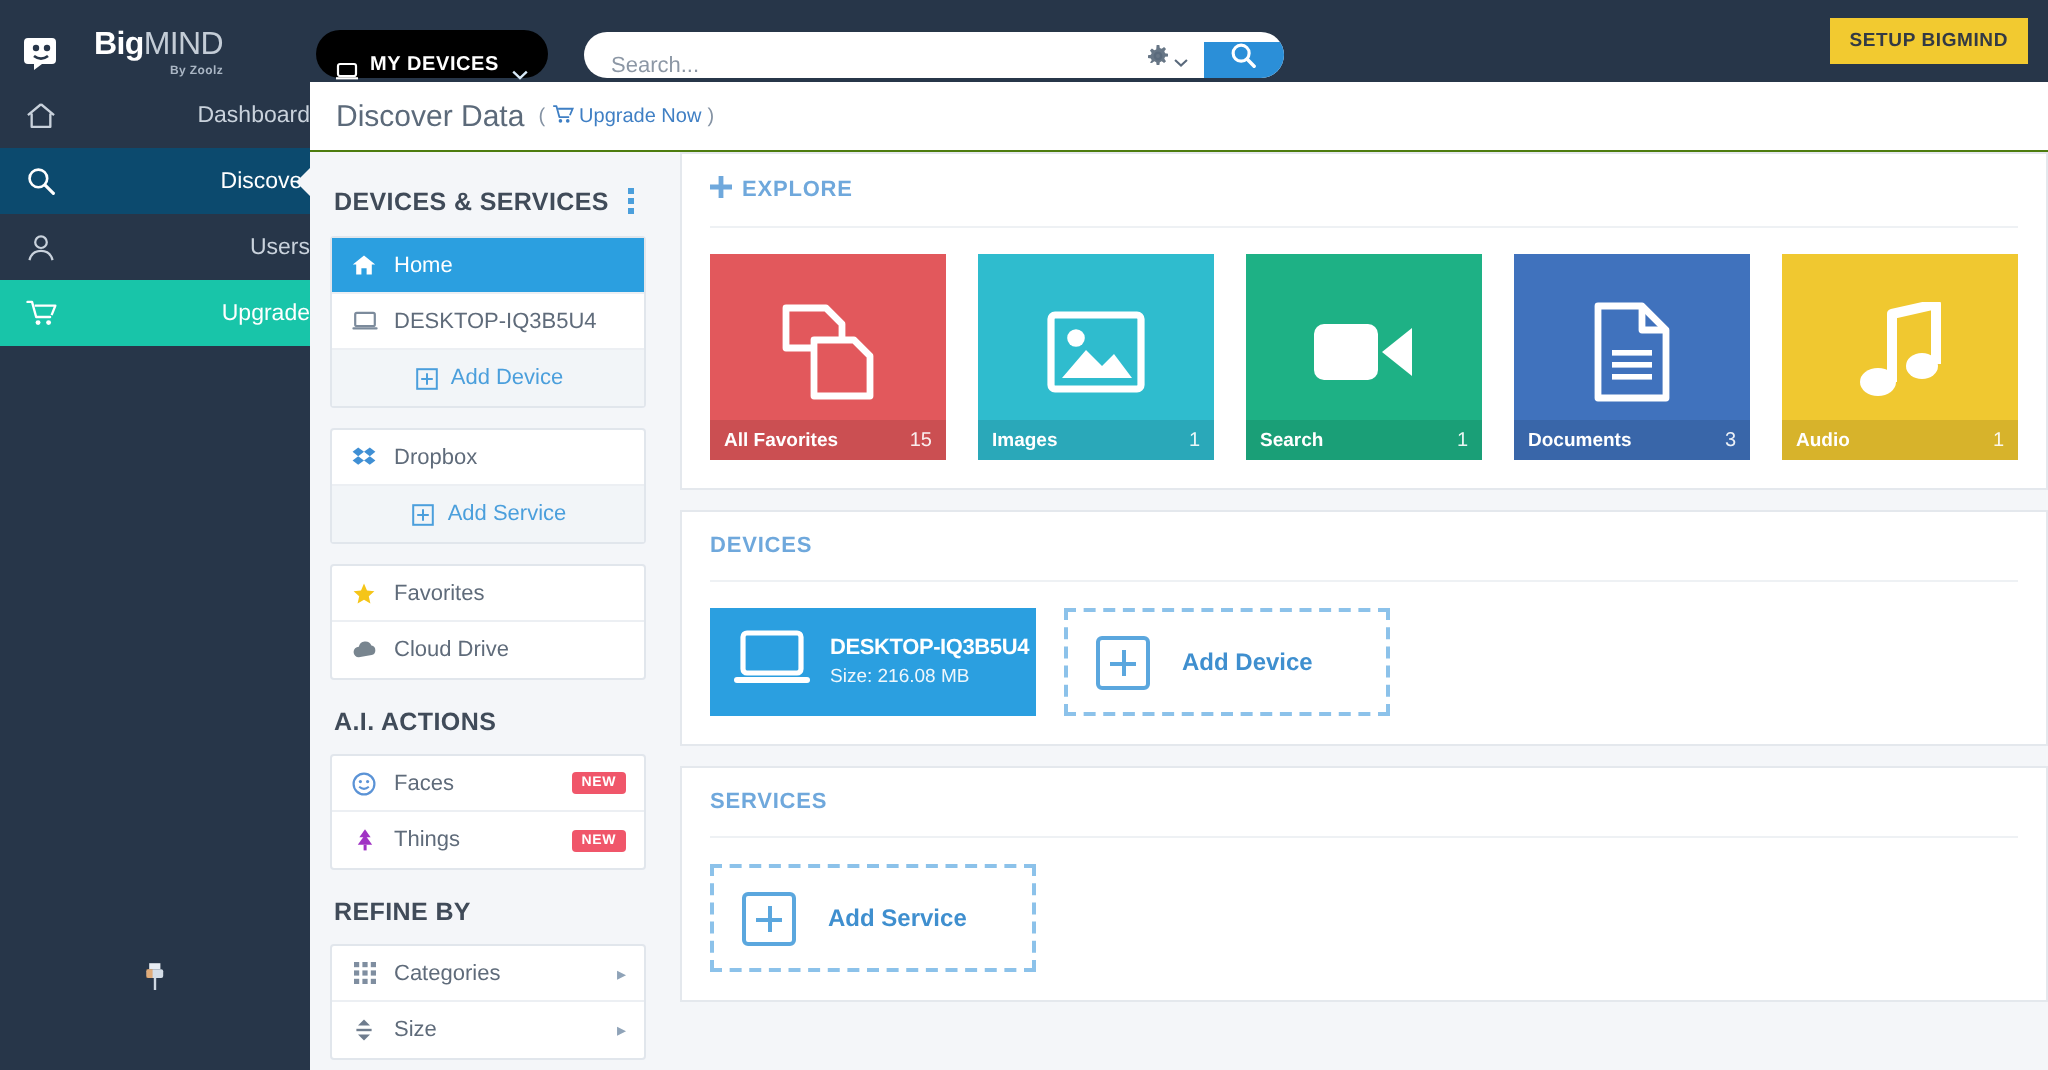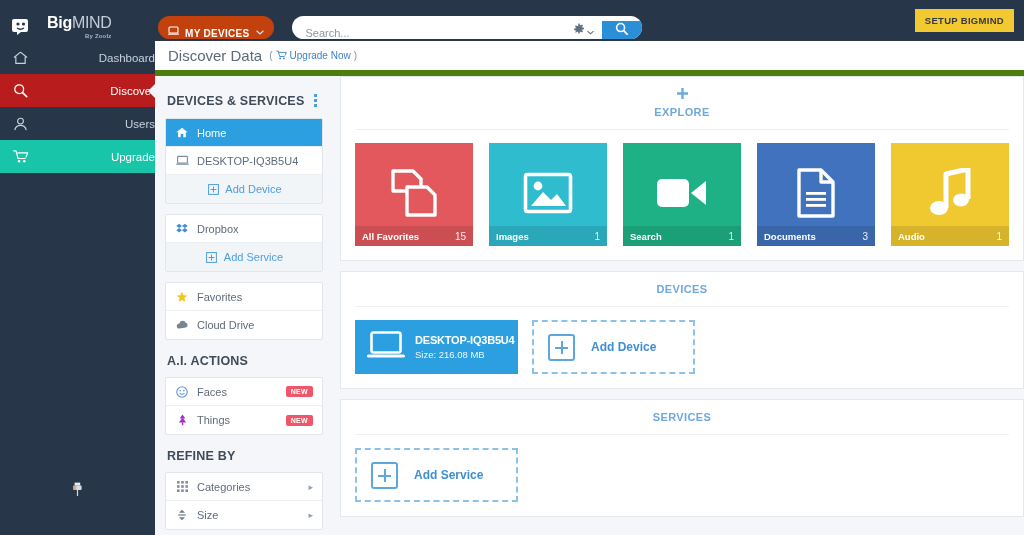--- a/index.html
+++ b/index.html
@@ -22,23 +22,23 @@
   }
   .logo-mark {
     width: 30px; height: 22px; position: relative;
   }
   .logo-text { display: flex; flex-direction: column; line-height: 1; }
   .logo-main { font-size: 16px; font-weight: bold; color: #fff; letter-spacing: -.3px; }
   .logo-main .dim { color: #c3ccd6; font-weight: normal; }
   .logo-sub { font-size: 6px; color: #aab6c4; text-align: right; font-weight: bold; margin-top: 2px; letter-spacing: .2px;}
 
   .mydevices {
-    height: 23px; background: #c2410c; border-radius: 12px;
-    display: flex; align-items: flex-end; gap: 6px;
-    padding: 0 10px; margin-left: 3px; cursor: pointer;
+    height: 23px; background: #000000; border-radius: 12px;
+    display: flex; align-items: flex-start; gap: 6px;
+    padding: 12px 10px; margin-left: 3px; cursor: pointer;
   }
   .mydevices .lbl { color: #fff; font-size: 10px; font-weight: bold; letter-spacing: .3px; }
 
   .searchwrap {
     margin-left: 18px; height: 23px; width: 350px;
     display: flex; align-items: flex-end;
     border-radius: 12px; overflow: hidden; background: #fff;
   }
   .searchwrap input {
     flex: 1; border: 0; outline: none; background: transparent;
@@ -65,42 +65,42 @@
   .leftnav {
     position: absolute; top: 41px; left: 0; width: 155px; height: 494px;
     background: #273649;
   }
   .nav-item {
     height: 33px; display: flex; align-items: center; gap: 10px;
     padding-left: 12px; color: #c9d2dc; font-size: 11.5px; cursor: pointer;
     position: relative;
     justify-content: space-between;
   }
-  .nav-item.active { background: #b91c1c; color: #fff; }
+  .nav-item.active { background: #0c4a6e; color: #fff; }
   .nav-item.active::after {
     content: ""; position: absolute; right: -1px; top: 50%;
     transform: translateY(-50%);
     border-top: 8px solid transparent; border-bottom: 8px solid transparent;
     border-right: 8px solid #f4f6f9;
   }
   .nav-item.upgrade { background: #18c5a9; color: #fff; }
   .nav-ico { width: 17px; display: flex; align-items: center; justify-content: center; }
   .pin {
     position: absolute; bottom: 33px; left: 0; width: 155px;
     display: flex; justify-content: center; cursor: pointer;
   }
 
   
   .content {
     position: absolute; top: 41px; left: 155px;
     width: 869px; height: 494px; background: #f4f6f9;
   }
   .page-head {
     height: 35px; background: #fff; display: flex; align-items: center;
-    padding-left: 13px; gap: 7px; border-bottom: 6px solid #4d7c0f;
+    padding-left: 13px; gap: 7px; border-bottom: 1px solid #4d7c0f;
   }
   .page-title { font-size: 15px; color: #5c6a7a; }
   .upgrade-now { font-size: 10px; color: #8593a4; display: flex; align-items: center; gap: 3px; }
   .upgrade-now a { color: #3f7fc4; text-decoration: none; cursor: pointer; }
 
   .body-row { display: flex; height: 425px; }
 
   
   .panel {
     width: 180px; padding: 10px 9px 0 10px; background: #f4f6f9;
@@ -131,21 +131,21 @@
 
   
   .main { flex: 1; padding: 0 0 0 8px; }
   .card {
     background: #fff; border: 1px solid #e4e8ed; margin-bottom: 10px;
     padding: 11px 14px 14px 14px;
   }
   .sect-h {
     font-size: 11px; font-weight: bold; letter-spacing: .4px;
     color: #6fa8dc; display: flex; align-items: center; gap: 5px;
-    padding-bottom: 11px; border-bottom: 1px solid #eef1f4; margin-bottom: 13px; flex-direction: column;
+    padding-bottom: 11px; border-bottom: 1px solid #eef1f4; margin-bottom: 13px;
   }
   .sect-h.dev { color: #6fa8dc; }
 
   .tiles { display: flex; gap: 16px; }
   .tile {
     width: 118px; height: 103px; position: relative;
     display: flex; align-items: center; justify-content: center; cursor: pointer;
   }
   .tile .foot {
     position: absolute; left: 0; bottom: 0; width: 100%; height: 20px;

